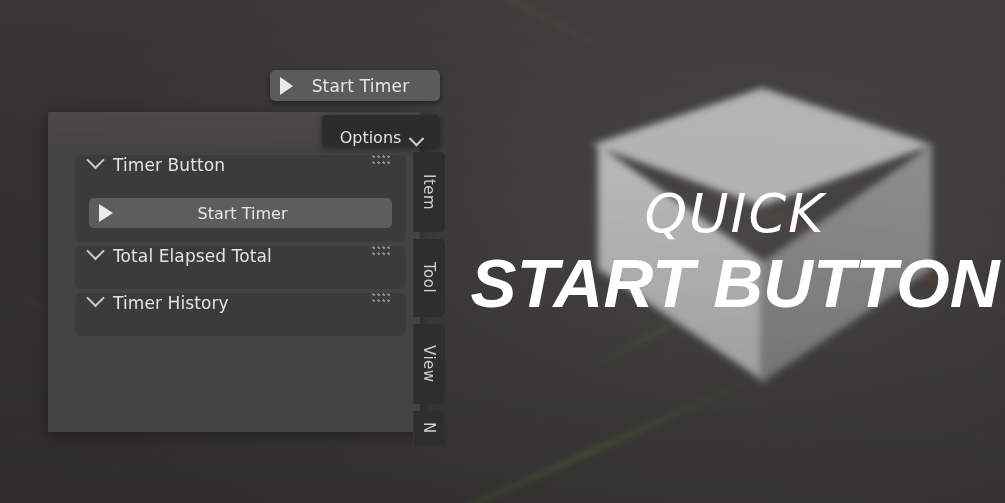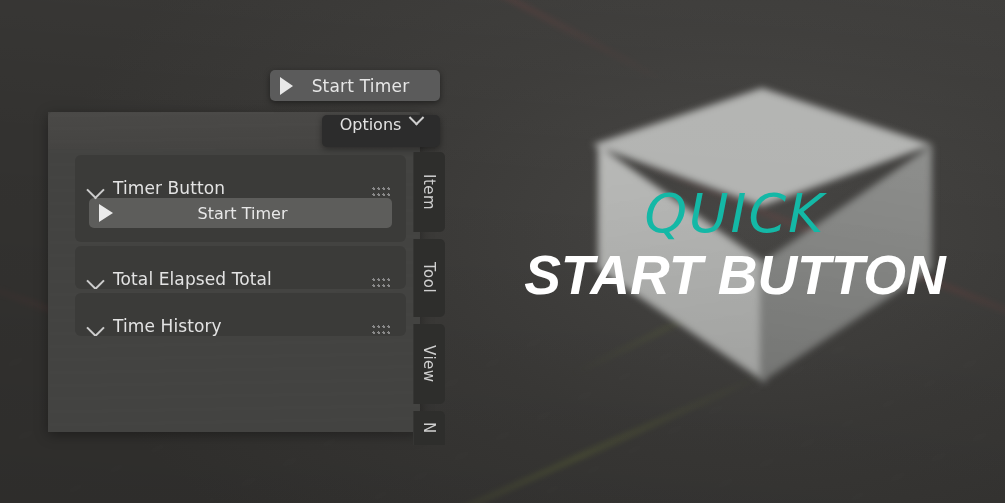--- a/index.html
+++ b/index.html
@@ -178,21 +178,21 @@
   
   .options-btn {
     position: absolute;
     left: 322px;
     top: 115px;
     width: 118px;
     height: 32px;
     border-radius: 5px;
     background: #2c2c2c;
     display: flex;
-    align-items: flex-start;
+    align-items: flex-end;
     justify-content: center;
     gap: 10px;
     box-shadow: 0 2px 6px rgba(0,0,0,0.4);
   }
   .options-btn .lbl {
     color: #e2e2e2;
     font-size: 16px;
   }
   .chev-d {
     width: 9px; height: 9px;
@@ -210,21 +210,21 @@
   }
   .panel {
     background: #3b3b39;
     border-radius: 6px;
     margin-bottom: 4px;
     overflow: hidden;
   }
   .panel-head {
     height: 43px;
     display: flex;
-    align-items: flex-end;
+    align-items: flex-start;
     padding: 0 14px 0 14px;
     box-sizing: border-box;
   }
   .tri {
     width: 11px; height: 11px;
     flex: 0 0 auto;
     margin-right: 11px;
     border-right: 2.2px solid #cdcdcd;
     border-bottom: 2.2px solid #cdcdcd;
   }
@@ -302,31 +302,31 @@
   
   .overlay-text {
     position: absolute;
     left: 470px;
     top: 186px;
     width: 530px;
     text-align: center;
     pointer-events: none;
   }
   .ot-quick {
-    color: #14b8a6;
+    color: #ffffff;
     font-size: 54px;
     font-style: italic;
     font-weight: 300;
     letter-spacing: 2px;
     line-height: 1.05;
     font-family: "DejaVu Sans", "Liberation Sans", sans-serif;
   }
   .ot-main {
     color: #ffffff;
-    font-size: 55px;
+    font-size: 69px;
     font-style: italic;
     font-weight: 800;
     letter-spacing: 0px;
     line-height: 1.12;
     margin-top: 2px;
     font-family: "Liberation Sans", "DejaVu Sans", sans-serif;
   }
 </style>
 </head>
 <body>
@@ -384,21 +384,21 @@
       <div class="panel-head">
         <span class="tri open"></span>
         <span class="panel-title">Total Elapsed Total</span>
         <span class="grip"></span>
       </div>
     </div>
 
     <div class="panel">
       <div class="panel-head">
         <span class="tri open"></span>
-        <span class="panel-title">Time History</span>
+        <span class="panel-title">Timer History</span>
         <span class="grip"></span>
       </div>
     </div>
 
 
   </div>
 
   <div class="tabs">
     <div class="tab tab-item">
       <span>Item</span>

